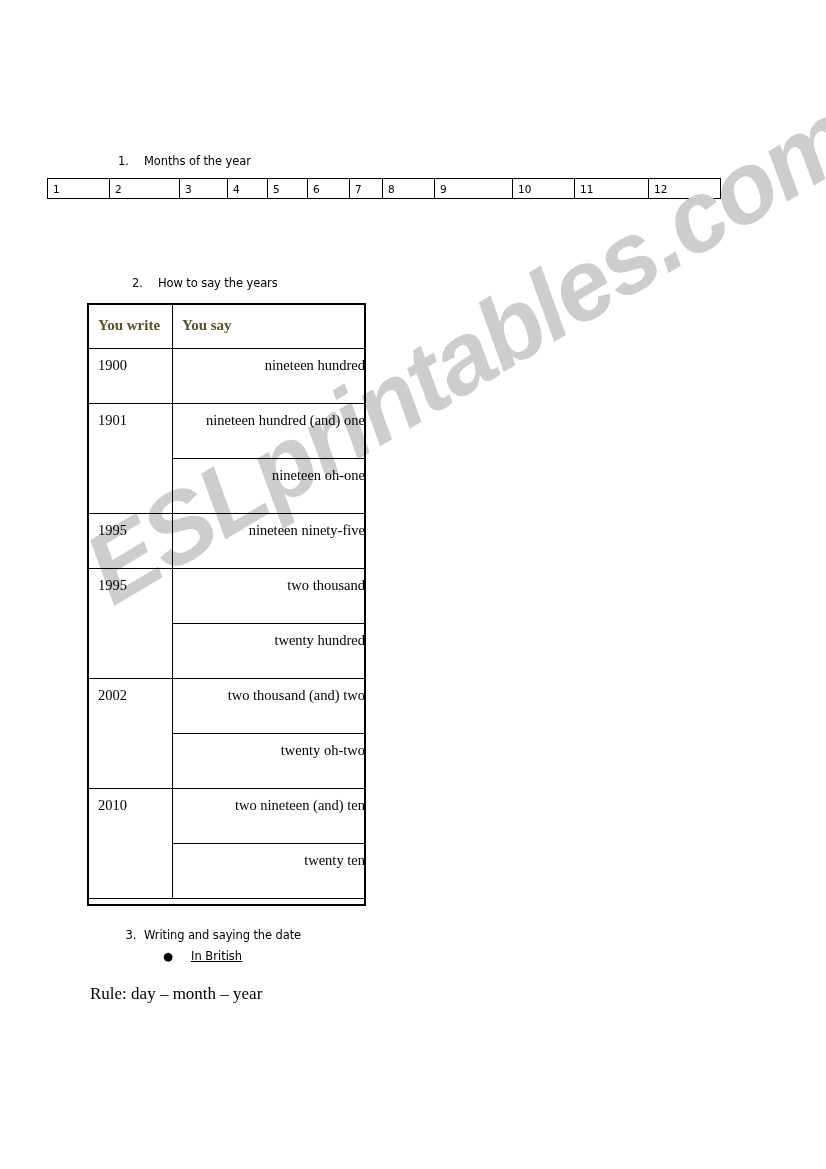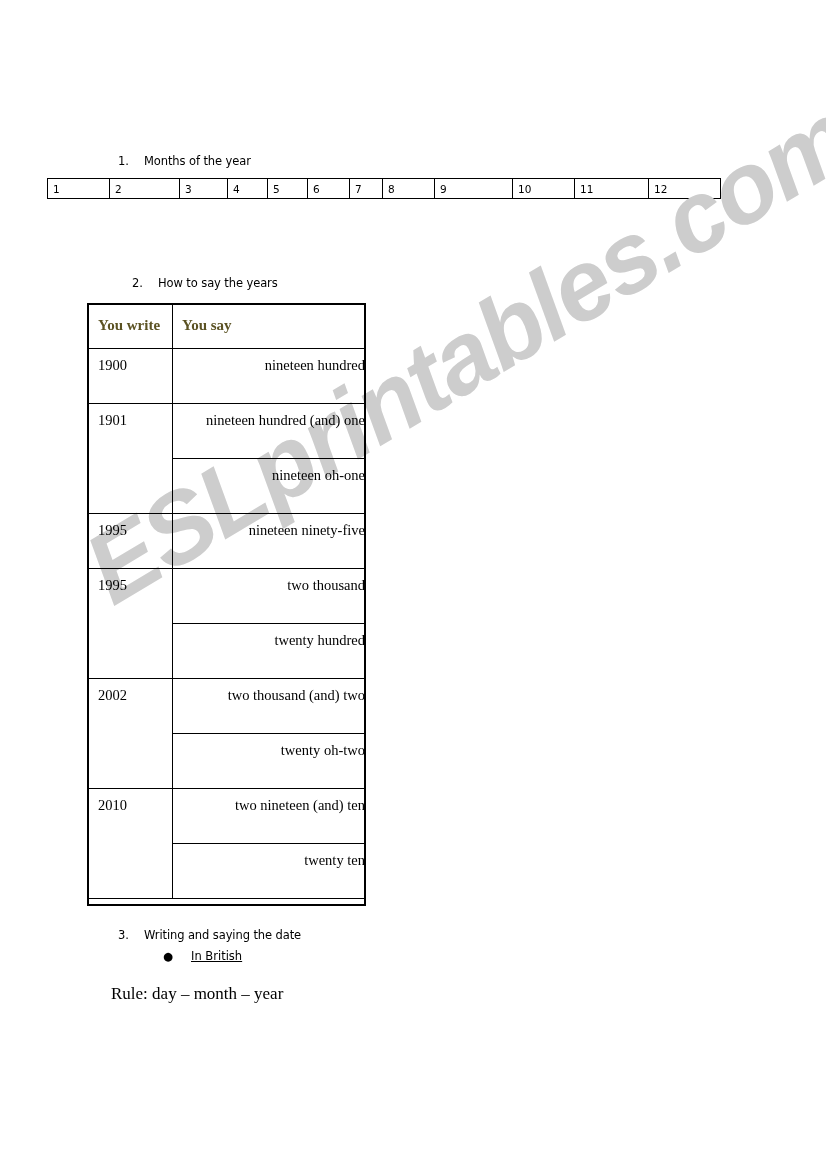--- a/index.html
+++ b/index.html
@@ -70,21 +70,20 @@
     display: inline-block;
     width: 28px;
   }
 
   .ruleline {
     position: absolute;
     font-family: "Liberation Serif", "DejaVu Serif", serif;
     font-size: 17px;
     color: #000000;
     white-space: nowrap;
-    margin-left: 21px;
   }
 
   
   .months-table {
     position: absolute;
     left: 47px;
     top: 178px;
     border-collapse: collapse;
     table-layout: fixed;
     font-family: "DejaVu Sans", "Liberation Sans", sans-serif;
@@ -246,21 +245,21 @@
           <td class="cell-year" rowspan="2">2010</td>
           <td class="cell-say">two nineteen (and) ten</td>
         </tr>
         <tr>
           <td class="cell-say">twenty ten</td>
         </tr>
       </tbody>
   </table>
   <div class="years-frame"></div>
 
-  <div class="heading" style="left:118px; top:928px;">
+  <div class="heading" style="left:118px; top:928px;text-align:center;">
     <span class="num">3.</span><span>Writing and saying the date</span>
   </div>
 
   <div class="bullet-line" style="left:163px; top:949px;text-decoration:underline;">
     <span class="dot">●</span><span>In British</span>
   </div>
 
   <div class="ruleline" style="left:90px; top:984px;">Rule: day – month – year</div>
 
 </div>

